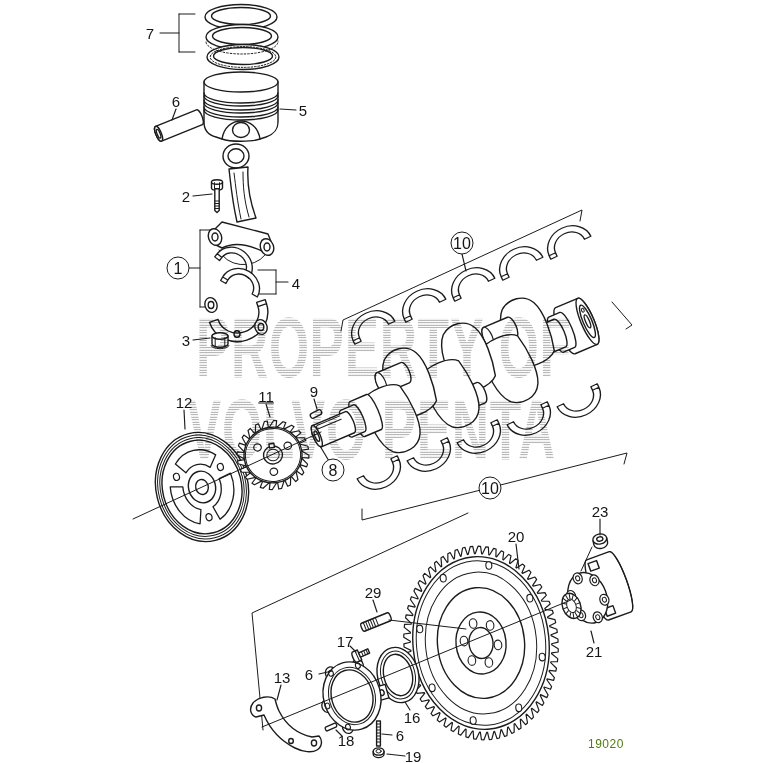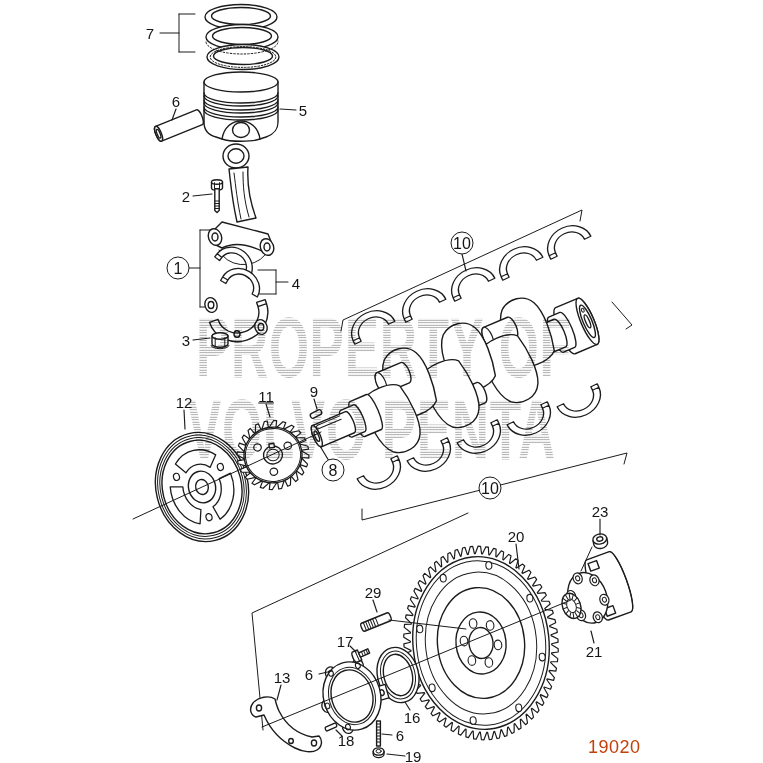--- a/index.html
+++ b/index.html
@@ -24,21 +24,21 @@
       -webkit-background-clip:text;background-clip:text;}
   }
   .wm1{left:196px;top:304px;}
   .wm2{left:187px;top:386px;}
   
   .callouts{position:absolute;left:0;top:0;width:763px;height:763px;z-index:3;pointer-events:none;}
   .callout{position:absolute;transform:translate(-50%,-50%);font-size:15px;color:#151515;
            line-height:1;white-space:nowrap;}
   .callout.circled{width:21px;height:21px;border:1.4px solid #1a1a1a;border-radius:50%;
            background:#fff;display:flex;align-items:center;justify-content:center;font-size:16px;}
-  .drawing-number{position:absolute;left:588px;top:737px;font-size:18px;color:#c2410c;
+  .drawing-number{position:absolute;left:588px;top:737px;font-size:12px;color:#4d7c0f;
            letter-spacing:.5px;z-index:3;}
 </style>
 </head>
 <body>
 
 <div class="stage">
 
 <svg id="art" width="763" height="763" viewBox="0 0 763 763">
 
   <g class="lineart thin">

